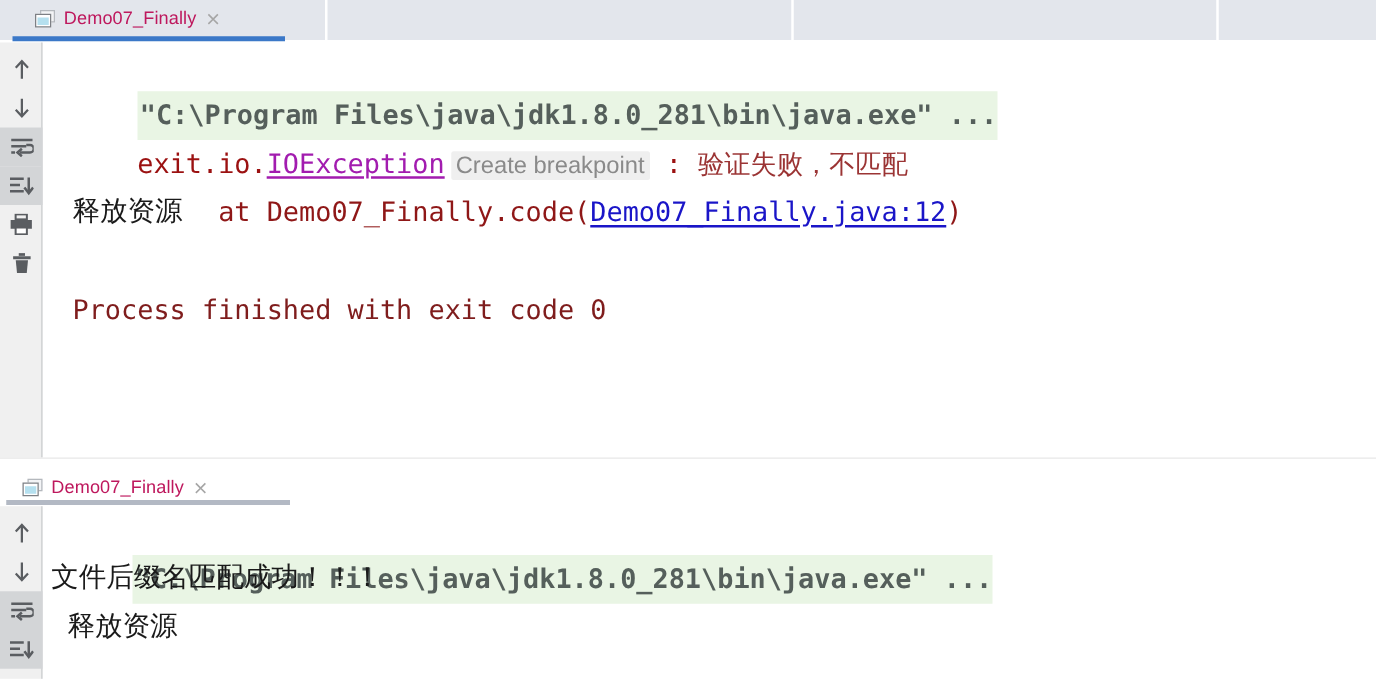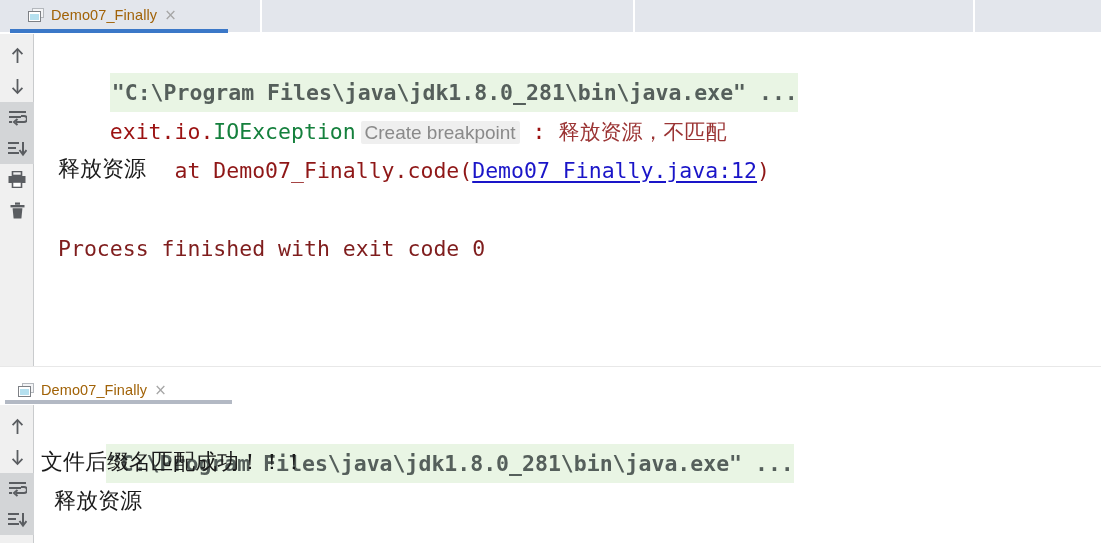--- a/index.html
+++ b/index.html
@@ -68,21 +68,21 @@
   }
   .tab-icon .win-front::after {
     content: "";
     position: absolute;
     left: 1px; top: 2px;
     right: 1px; bottom: 1px;
     background: #b5e0ef;
   }
   .tab-label {
     font-size: 14.5px;
-    color: #a16207;
+    color: #be185d;
     white-space: nowrap;
     letter-spacing: 0.1px;
   }
   .tab-close {
     margin-left: 7px;
     font-size: 15px;
     color: #a6a6a6;
     line-height: 1;
     font-family: "DejaVu Sans", sans-serif;
   }
@@ -131,21 +131,22 @@
   .cmdline {
     font-weight: bold;
     color: #555f5b;
     background: #e9f5e4;
     display: inline-block;
     padding-left: 2px;
   }
   .err-red   { color: #9b1111; }
   .err-dark  { color: #8f1717; }
   .gray-link {
-    color: #15803d;
+    color: #a21caf;
+    text-decoration: underline;
     text-underline-offset: 3px;
   }
   .inlay {
     font-family: "Liberation Sans", sans-serif;
     font-size: 19px;
     color: #8a8a8a;
     background: #efefef;
     padding: 1px 4px;
     border-radius: 2px;
   }
@@ -242,21 +243,21 @@
 
 </div>
 
 <div class="console" style="top:34px; width:1066px; height:332px;">
 
   <div class="line" style="padding-left:23px;">
     <span class="cmdline">"C:\Program Files\java\jdk1.8.0_281\bin\java.exe" ...</span>
   </div>
 
   <div class="line" style="padding-left:23px;">
-    <span class="err-red">exit.io.</span><span class="gray-link">IOException</span><span style="font-size:8px;"> </span><span class="inlay">Create breakpoint</span><span class="err-red"> : </span><span class="cjk-red">释放资源，不匹配</span>
+    <span class="err-red">exit.io.</span><span class="gray-link">IOException</span><span style="font-size:8px;"> </span><span class="inlay">Create breakpoint</span><span class="err-red"> : </span><span class="cjk-red">验证失败，不匹配</span>
   </div>
 
 
   <div class="line" style="padding-left:23px;">
     <span class="err-dark">     at Demo07_Finally.code(</span><span class="blue-link">Demo07_Finally.java:12</span><span class="err-dark">)</span>
   </div>
 
   <div class="line cjk black-cjk" style="padding-left:23px;">释放资源</div>
 
   <div class="line" style="padding-left:23px;"></div>

